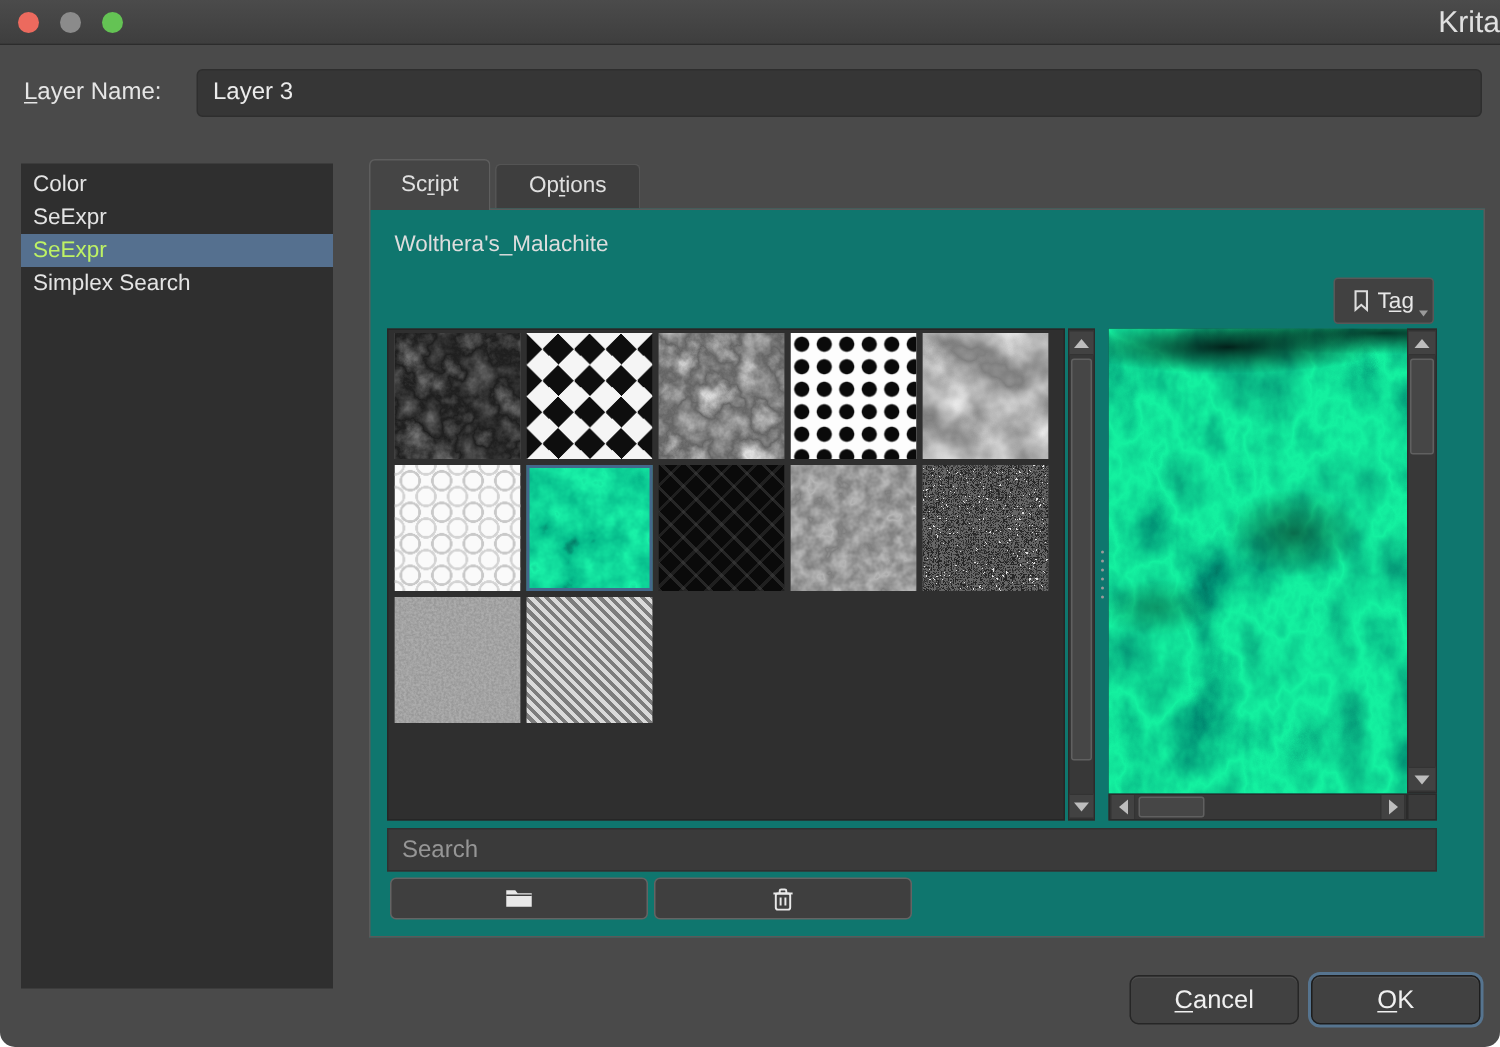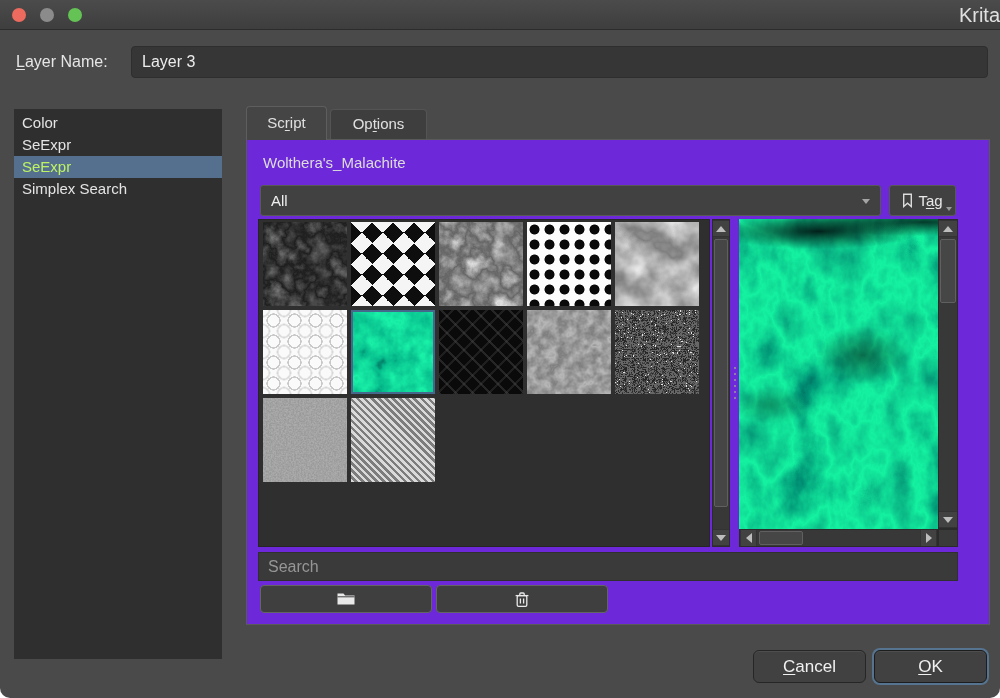--- a/index.html
+++ b/index.html
@@ -31,21 +31,21 @@
 
   
   .tab{position:absolute;box-sizing:border-box;text-align:center;font-size:15px;color:#e0e0e0;cursor:default;}
   .tab.sel{left:246px;top:106px;width:81px;height:34px;line-height:32px;background:#454545;
     border:1px solid #5e5e5e;border-bottom:none;border-radius:4px 4px 0 0;z-index:3;}
   .tab.unsel{left:330px;top:109px;width:97px;height:30px;line-height:28px;background:#3e3e3e;
     border:1px solid #545454;border-bottom:none;border-radius:4px 4px 0 0;z-index:1;}
 
   
   .tab-panel{position:absolute;left:246px;top:139px;width:744px;height:486px;box-sizing:border-box;
-    background:#6d28d9;border:1px solid #5a5a5a;z-index:2;}
+    background:#0f766e;border:1px solid #5a5a5a;z-index:2;}
   .resource-name{position:absolute;left:16px;top:14px;font-size:15px;color:#dddddd;}
 
   .combo{position:absolute;left:13px;top:45px;width:621px;height:31px;box-sizing:border-box;
     background:#414141;border:1px solid #585858;border-radius:3px;font-size:15px;color:#efefef;
     line-height:29px;padding-left:10px;cursor:default;}
   .combo .arr{position:absolute;right:10px;top:13px;}
   .tagbtn{position:absolute;left:642px;top:45px;width:67px;height:31px;box-sizing:border-box;
     background:#414141;border:1px solid #585858;border-radius:3px;font-size:15px;color:#e8e8e8;
     display:flex;align-items:center;justify-content:center;gap:5px;cursor:default;}
   .tagbtn .corner{position:absolute;right:3px;bottom:4px;}
@@ -148,24 +148,20 @@
       <div class="type-item">Simplex Search</div>
     </div>
 
   <div class="tab sel"><span>Sc</span><span class="mn">r</span><span>ipt</span></div>
   <div class="tab unsel"><span>Op</span><span class="mn">t</span><span>ions</span></div>
 
   <div class="tab-panel">
 
     <div class="resource-name">Wolthera's_Malachite</div>
 
-    <div class="combo">
-      <span>All</span>
-      <span class="arr sm-down"></span>
-    </div>
 
     <div class="tagbtn">
       <svg width="11" height="15" viewBox="0 0 11 15">
         <path d="M1.7 1.2h7.6v12.3l-3.8-3.3-3.8 3.3z" fill="none" stroke="#dcdcdc" stroke-width="1.4"></path>
       </svg>
       <span><span>T</span><span class="mn">a</span><span>g</span></span>
       <span class="corner arr xs-down"></span>
     </div>
 
     <div class="chooser">

